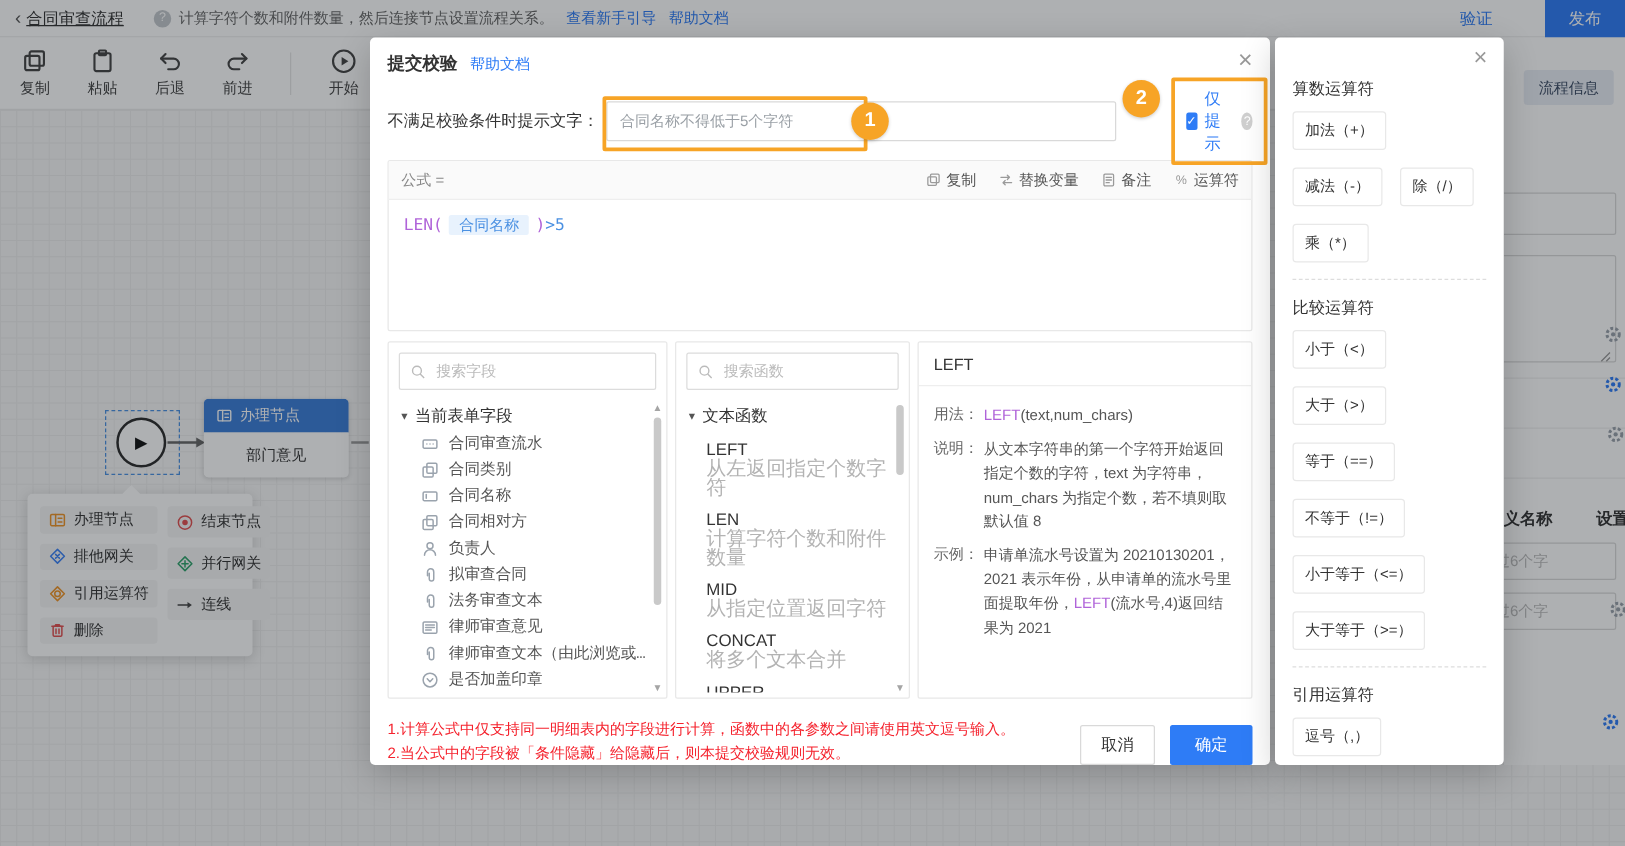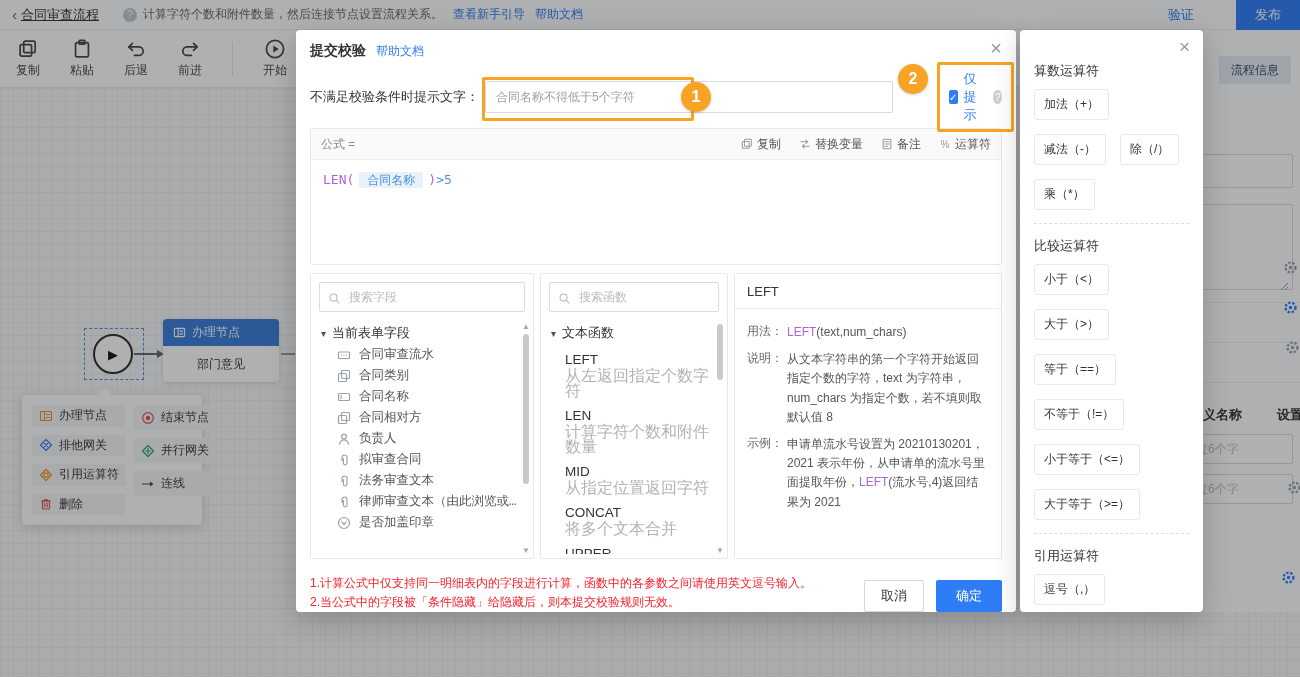--- a/index.html
+++ b/index.html
@@ -436,20 +436,27 @@
               <span class="t">拟审查合同</span>
             </div>
             <div class="fld-item">
               <span class="icn"><svg viewBox="0 0 14 14" fill="none" stroke="currentColor" stroke-width="1.2" stroke-linecap="round" stroke-linejoin="round">
                   <path d="M5 7.5 V4.5 a2.5 2.5 0 0 1 5 0 V10 a1.8 1.8 0 0 1 -3.6 0 V5.5"></path>
                 </svg></span>
               <span class="t">法务审查文本</span>
             </div>
             <div class="fld-item">
               <span class="icn"><svg viewBox="0 0 14 14" fill="none" stroke="currentColor" stroke-width="1.2" stroke-linecap="round" stroke-linejoin="round">
+                  <rect x="1.5" y="2.5" width="11" height="9" rx="1"></rect>
+                  <path d="M3.5 5 H10.5 M3.5 7 H10.5 M3.5 9 H8"></path>
+                </svg></span>
+              <span class="t">律师审查意见</span>
+            </div>
+            <div class="fld-item">
+              <span class="icn"><svg viewBox="0 0 14 14" fill="none" stroke="currentColor" stroke-width="1.2" stroke-linecap="round" stroke-linejoin="round">
                   <path d="M5 7.5 V4.5 a2.5 2.5 0 0 1 5 0 V10 a1.8 1.8 0 0 1 -3.6 0 V5.5"></path>
                 </svg></span>
               <span class="t">律师审查文本（由此浏览或下载</span>
             </div>
             <div class="fld-item">
               <span class="icn"><svg viewBox="0 0 14 14" fill="none" stroke="currentColor" stroke-width="1.2" stroke-linecap="round" stroke-linejoin="round">
                   <circle cx="7" cy="7" r="5.5"></circle>
                   <path d="M4.8 6 L7 8.4 L9.2 6"></path>
                 </svg></span>
               <span class="t">是否加盖印章</span>

